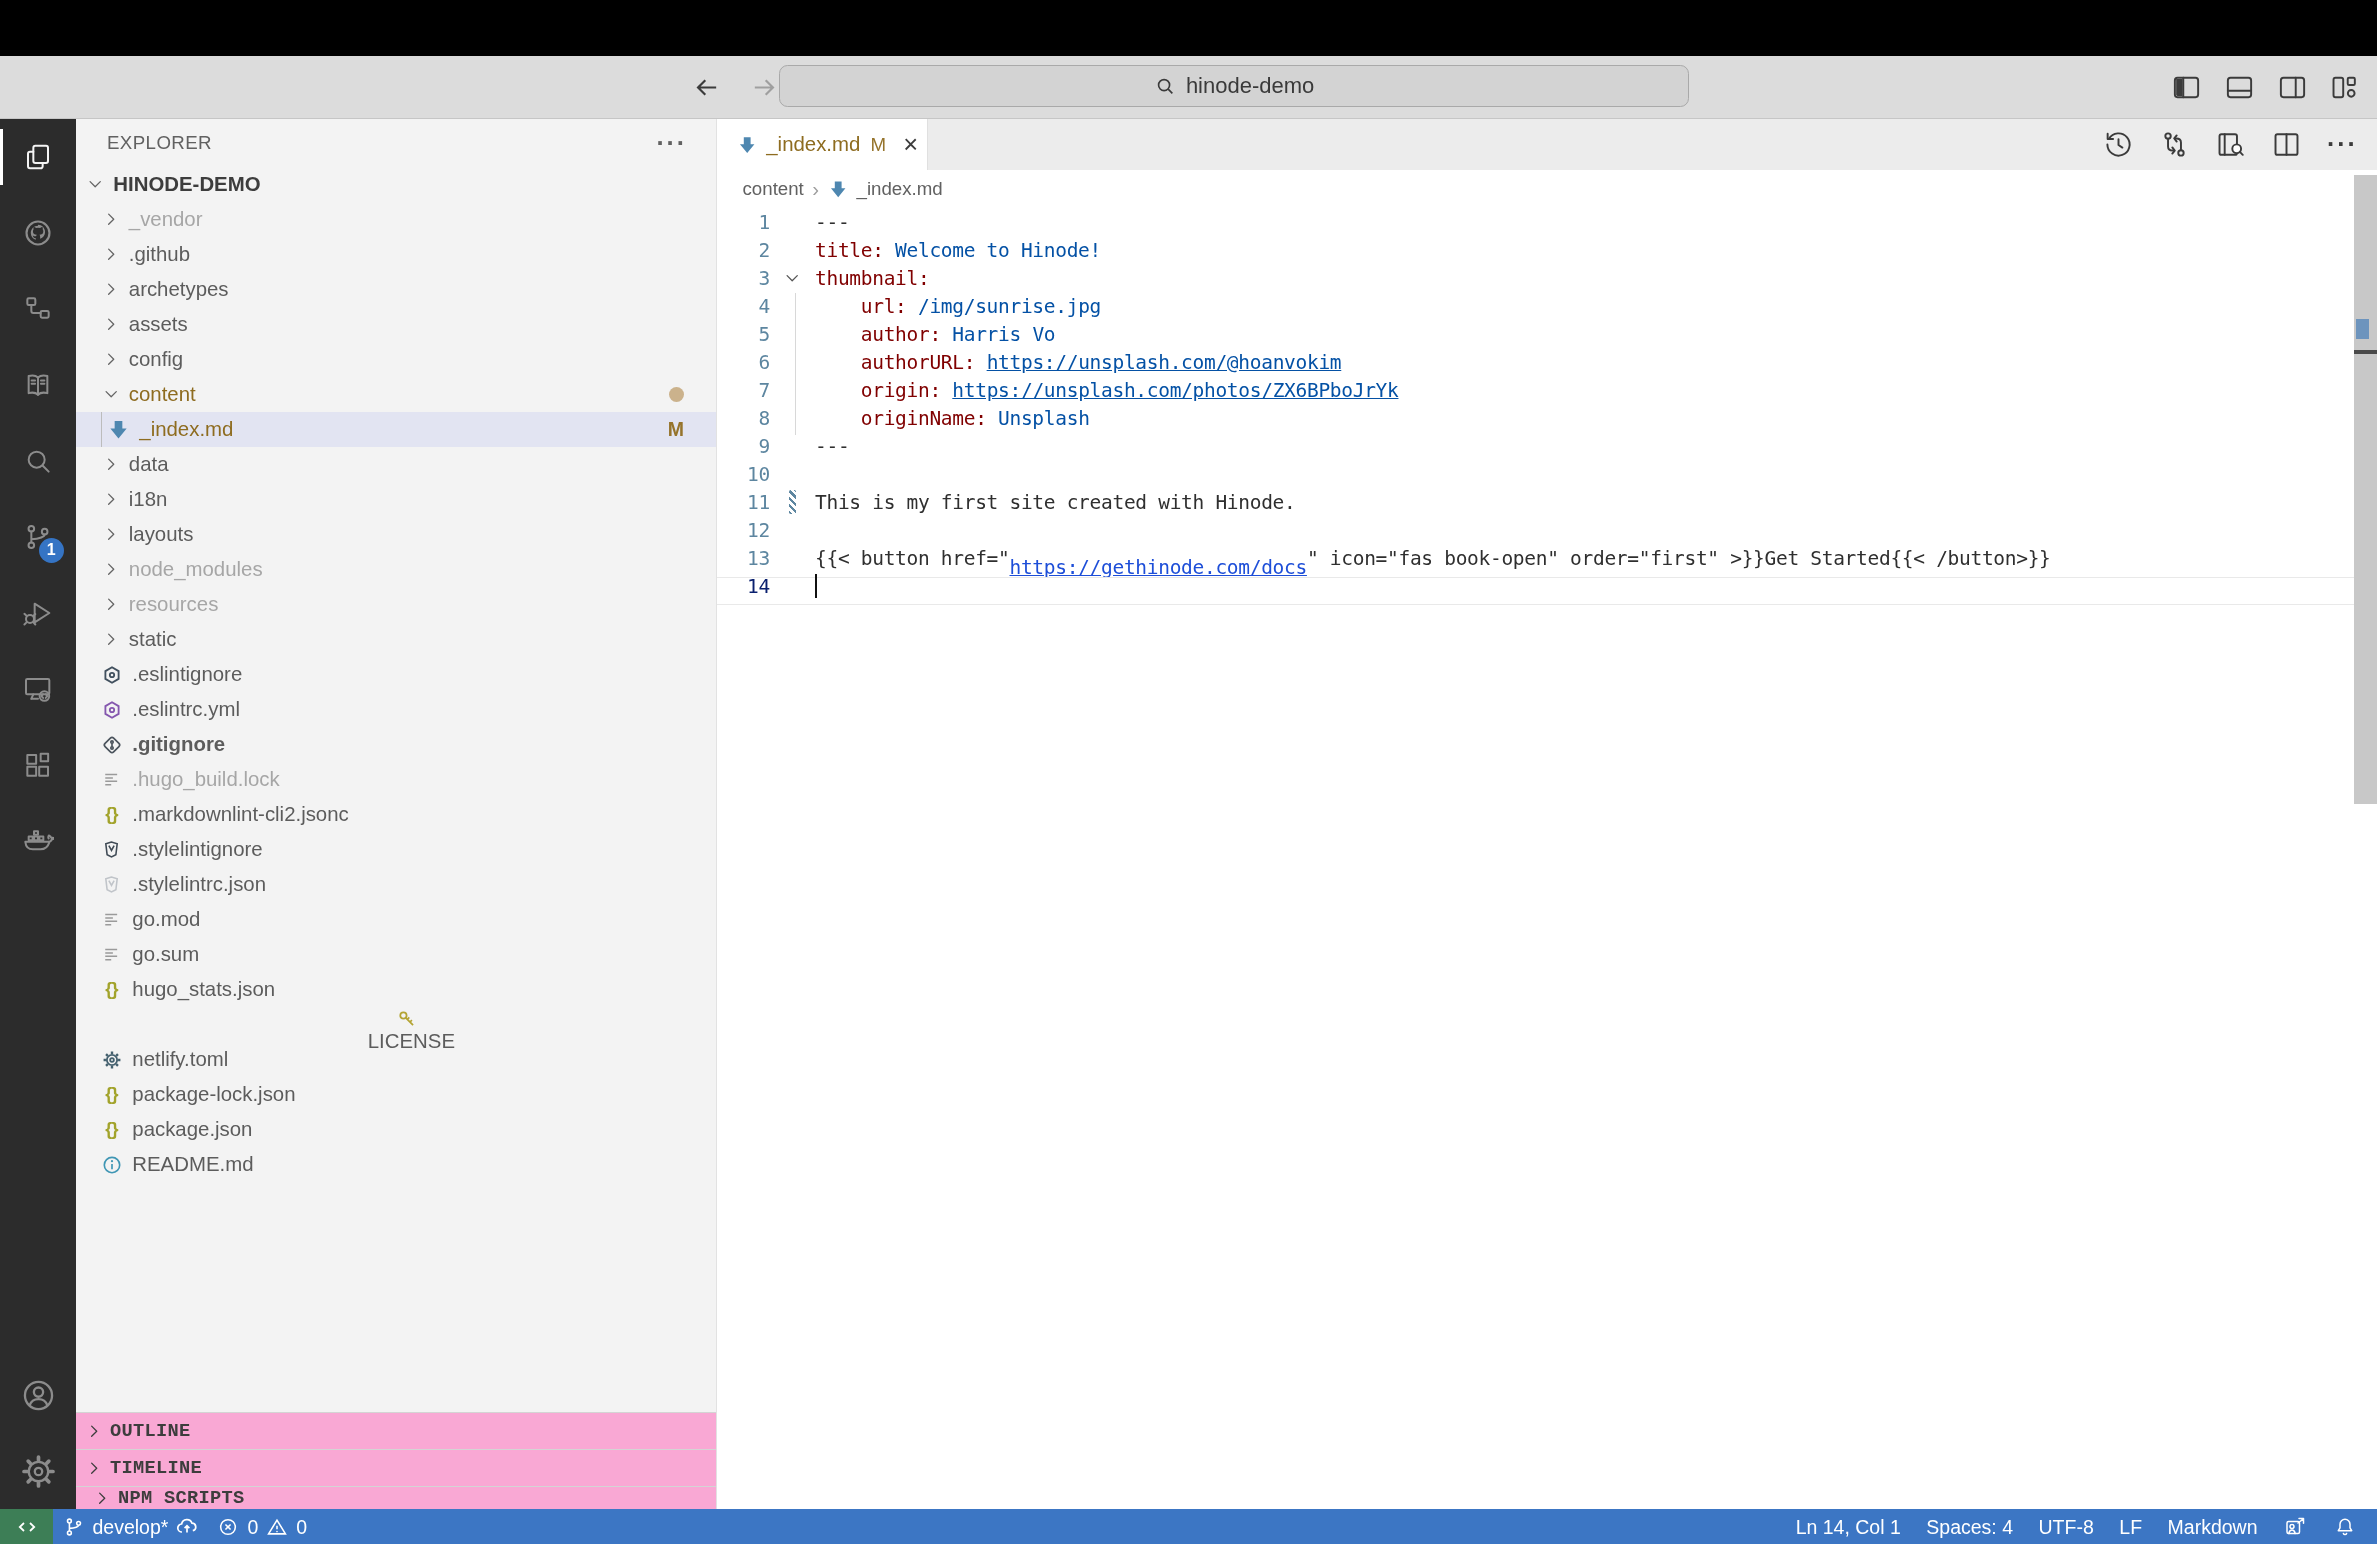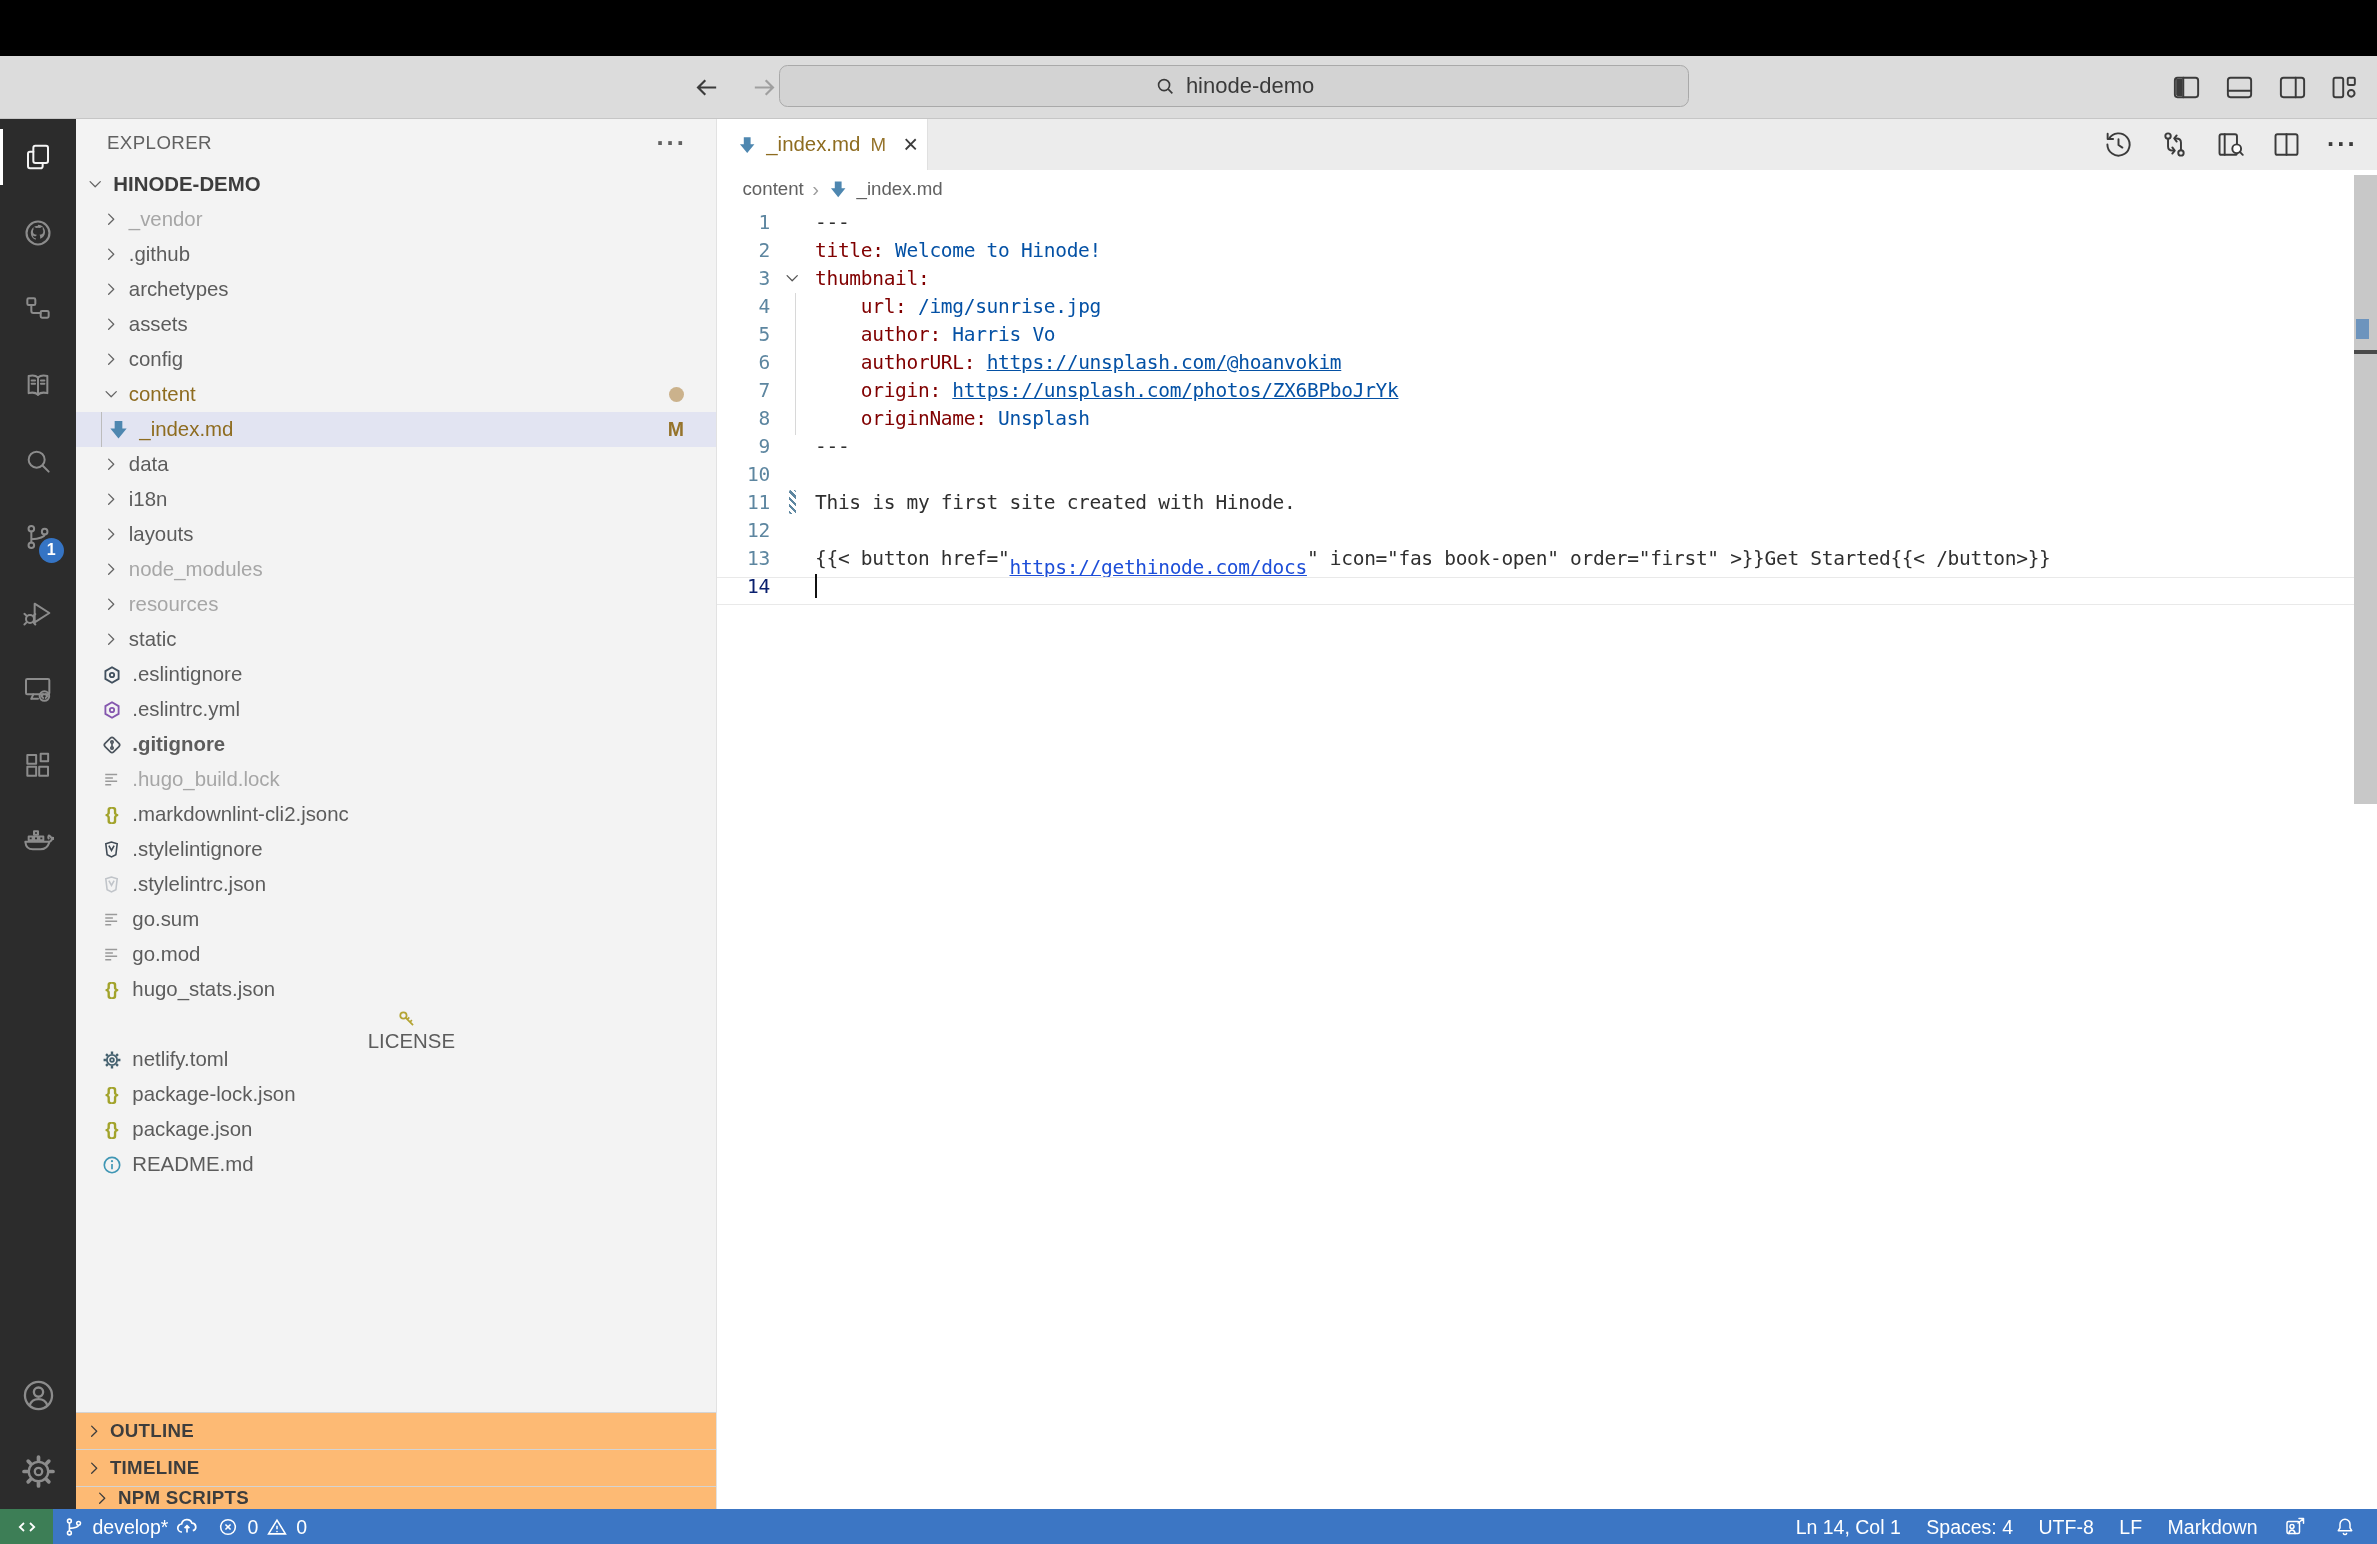--- a/index.html
+++ b/index.html
@@ -40,21 +40,21 @@
   .trow .lbl{margin-left:6.8px;white-space:nowrap;}
   .trow.root .lbl{font-weight:bold;color:#3d3d3d;}
   .trow.dim .lbl{color:#a6a6a6;}
   .trow.gold .lbl{color:#8e6c20;}
   .trow.sel{background:#e2e4f2;}
   .trow .dotb{position:absolute;right:32px;top:10.2px;width:15.3px;height:15.3px;border-radius:50%;background:#cbb28c;}
   .trow .mbadge{position:absolute;right:32px;font-size:19.5px;font-weight:bold;color:#96742c;}
   .trow .iguide{position:absolute;left:24.6px;top:0;bottom:0;width:1.3px;background:#bcbcbc;}
   .braces{font-weight:bold;color:#a2a32b;font-size:18px;letter-spacing:-0.8px;}
   .sb-sections{position:absolute;left:0;bottom:0;width:100%;}
-  .sb-sec{display:flex;align-items:center;border-top:0.8px solid #d4d4d4;box-sizing:border-box;background:#fdba74;}
+  .sb-sec{display:flex;align-items:center;border-top:0.8px solid #d4d4d4;box-sizing:border-box;background:#f9a8d4;font-family:Liberation Mono, monospace;}
   .sb-sec .chev{width:22px;height:22px;margin-left:6.8px;color:#3d3d3d;display:flex;align-items:center;justify-content:center;}
   .sb-sec .slbl{margin-left:5.1px;font-size:18.7px;font-weight:bold;color:#3d3d3d;letter-spacing:0.3px;}
   
   .editor{position:absolute;left:717px;top:119px;right:0;bottom:36px;background:#fff;}
   .tabbar{position:absolute;left:0;top:0;right:0;height:51px;background:#ececec;display:flex;}
   .tab{width:211px;height:51px;background:#fff;border-right:0.8px solid #e0e0e0;box-sizing:border-box;
     display:flex;align-items:center;padding-left:20.4px;gap:8.5px;}
   .tab .tlbl{font-size:20.4px;color:#8e6c20;}
   .tab .tmod{font-size:18.7px;color:#96742c;margin-left:1.7px;}
   .tab .tclose{margin-left:8.5px;font-size:25.5px;color:#3c3c3c;line-height:1;}
@@ -455,29 +455,29 @@
             </svg>
           </span>
           <span class="lbl">.stylelintrc.json</span>
         </div>
         <div class="trow" style="padding-left: 24px;">
           <span class="ficon">
             <svg width="20.4" height="20.4" viewBox="0 0 24 24" fill="none" stroke="#9a9a9a" stroke-width="1.8">
               <path d="M5 6.5h14M5 10.5h9M5 14.5h14M5 18.5h7"></path>
             </svg>
           </span>
-          <span class="lbl">go.sum</span>
+          <span class="lbl">go.mod</span>
         </div>
         <div class="trow" style="padding-left: 24px;">
           <span class="ficon">
             <svg width="20.4" height="20.4" viewBox="0 0 24 24" fill="none" stroke="#9a9a9a" stroke-width="1.8">
               <path d="M5 6.5h14M5 10.5h9M5 14.5h14M5 18.5h7"></path>
             </svg>
           </span>
-          <span class="lbl">go.mod</span>
+          <span class="lbl">go.sum</span>
         </div>
         <div class="trow" style="padding-left: 24px;">
           <span class="ficon">
             <span class="braces">{}</span>
           </span>
           <span class="lbl">hugo_stats.json</span>
         </div>
         <div class="trow" style="padding-left: 24px; flex-direction: column;">
           <span class="ficon">
             <svg width="21" height="21" viewBox="0 0 24 24" fill="none" stroke="#b4a433" stroke-width="2">

